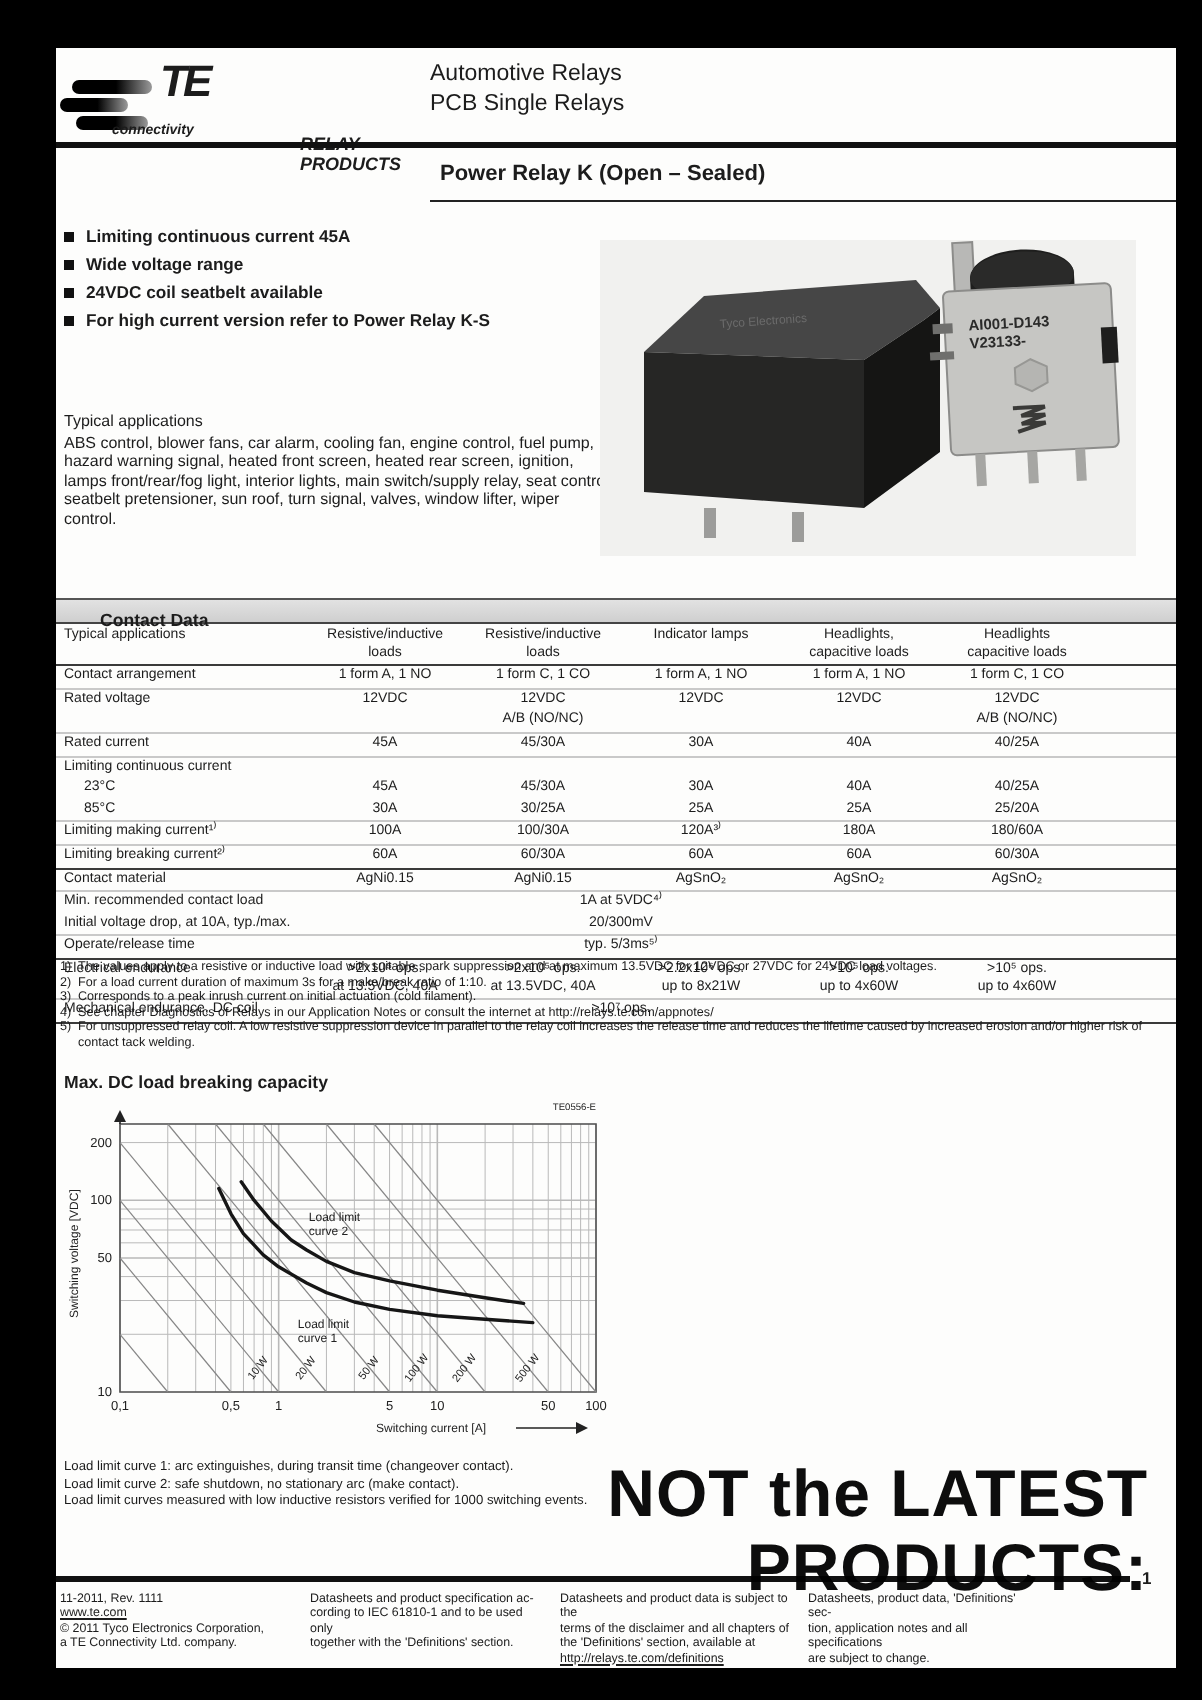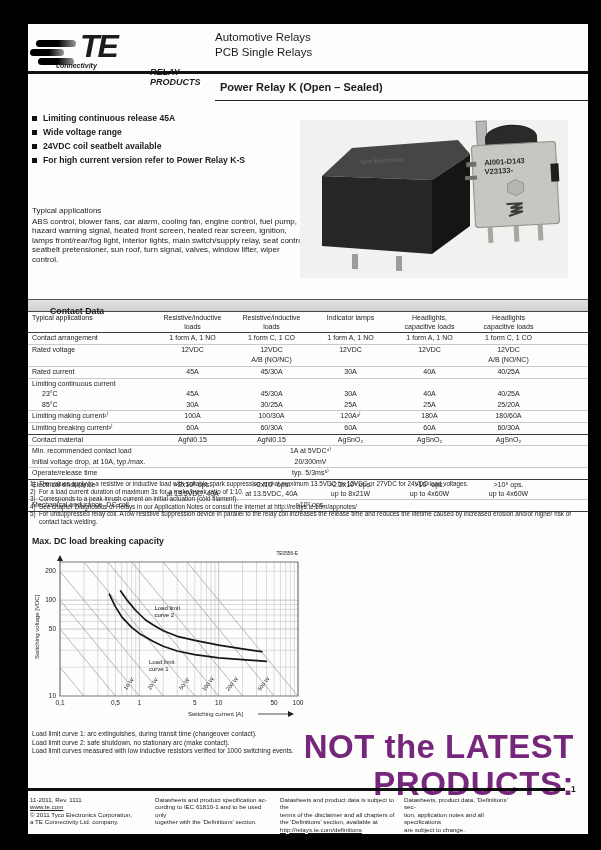--- a/index.html
+++ b/index.html
@@ -5,21 +5,21 @@
   html,body{margin:0;padding:0;background:#000;width:601px;height:850px;overflow:hidden;
     font-family:"Liberation Sans",sans-serif;color:#1c1c1c;-webkit-font-smoothing:antialiased;}
   #page{position:absolute;left:28px;top:24px;width:560px;height:810px;background:#fdfdfc;}
   
   .logo-wrap{position:absolute;left:2px;top:10px;width:180px;height:50px;}
   .bars{position:absolute;left:0;top:6px;width:46px;height:28px;}
   .bar{position:absolute;background:linear-gradient(90deg,#000 55%,#9a9a9a);border-radius:4px;height:7px;}
   .bar.b1{left:6px;top:0;width:40px;}
   .bar.b2{left:0;top:9px;width:34px;}
   .bar.b3{left:8px;top:18px;width:36px;}
-  .te-txt{position:absolute;left:50px;top:-6px;font-size:32px;font-weight:900;font-style:italic;letter-spacing:-2px;}
+  .te-txt{position:absolute;left:50px;top:-6px;font-size:22px;font-weight:900;font-style:italic;letter-spacing:-2px;}
   .conn-txt{position:absolute;left:26px;top:28px;font-size:7px;font-weight:bold;font-style:italic;}
   .relay-products{position:absolute;left:120px;top:9px;font-size:9px;font-weight:bold;font-style:italic;line-height:10px;white-space:pre-line;margin-top:24px;}
   .doc-type{position:absolute;left:187px;top:6px;font-size:11.5px;font-weight:400;line-height:15px;}
   .rule-thick{position:absolute;left:0;top:47px;width:560px;height:3px;background:#111;}
   .page-title{position:absolute;left:192px;top:57px;font-size:11px;font-weight:bold;}
   .rule-title{position:absolute;left:187px;top:76px;width:373px;height:1px;background:#222;}
   
   #features{position:absolute;left:4px;top:90px;width:300px;}
   .feature{display:flex;align-items:flex-start;margin-bottom:5px;font-size:8.6px;font-weight:bold;line-height:9px;}
   .sq{width:5px;height:5px;background:#111;margin:2px 6px 0 0;flex:0 0 5px;}
@@ -81,21 +81,21 @@
     <div>Automotive Relays</div>
     <div>PCB Single Relays</div>
   </div>
   <div class="rule-thick"></div>
   <div class="page-title">Power Relay K (Open – Sealed)</div>
   <div class="rule-title"></div>
 
   <div id="features">
       <div class="feature">
         <span class="sq"></span>
-        <span>Limiting continuous release 45A</span>
+        <span>Limiting continuous current 45A</span>
       </div>
       <div class="feature">
         <span class="sq"></span>
         <span>Wide voltage range</span>
       </div>
       <div class="feature">
         <span class="sq"></span>
         <span>24VDC coil seatbelt available</span>
       </div>
       <div class="feature">
@@ -394,21 +394,21 @@
         <line x1="228" y1="166" x2="260" y2="166" stroke="#222" stroke-width="0.8"></line>
         <polygon points="264,166 258,163 258,169" fill="#222"></polygon>
         <text x="268" y="7" font-size="4.8" fill="#222" text-anchor="end">TE0556-E</text>
       </svg></div>
   <div id="chart-notes">
       <div>Load limit curve 1: arc extinguishes, during transit time (changeover contact).</div>
       <div>Load limit curve 2: safe shutdown, no stationary arc (make contact).</div>
       <div>Load limit curves measured with low inductive resistors verified for 1000 switching events.</div>
     </div>
 
-  <div id="watermark" style="color: #701a75;">
+  <div id="watermark" style="color: #000000;">
     <div>NOT the LATEST</div>
     <div>PRODUCTS:</div>
   </div>
 
   <div id="footer-rule"></div>
   <div id="page-num">1</div>
   <div id="footer">
       <div class="fcol">
         <div>11-2011, Rev. 1111</div>
         <div class="u">www.te.com</div>

